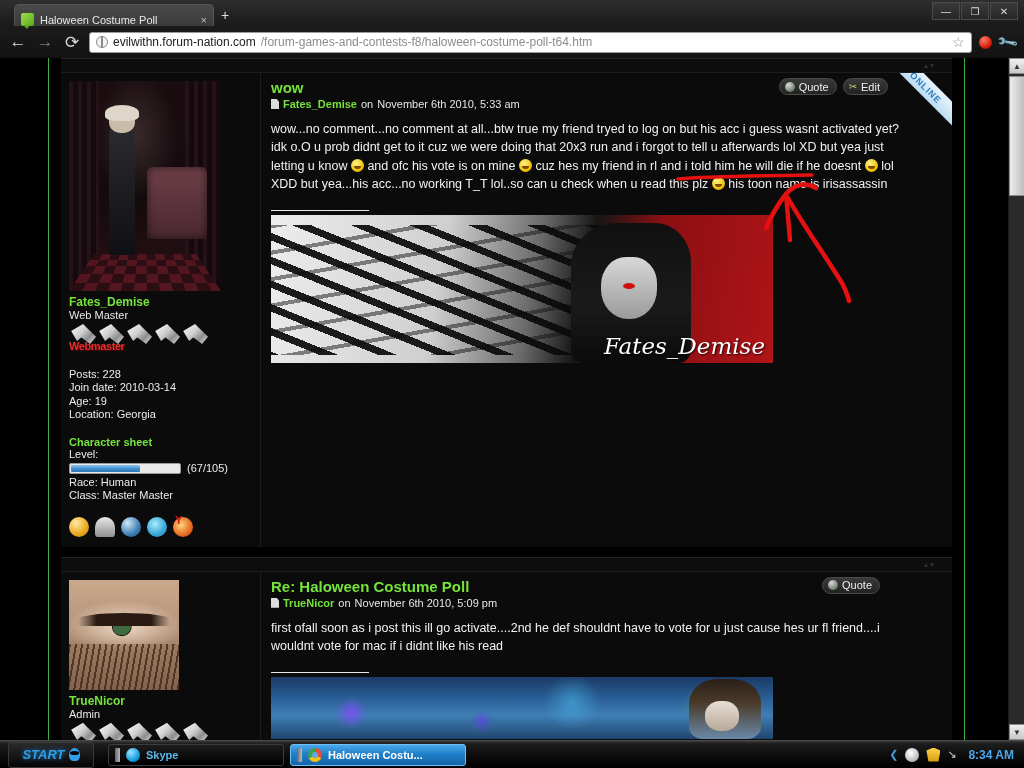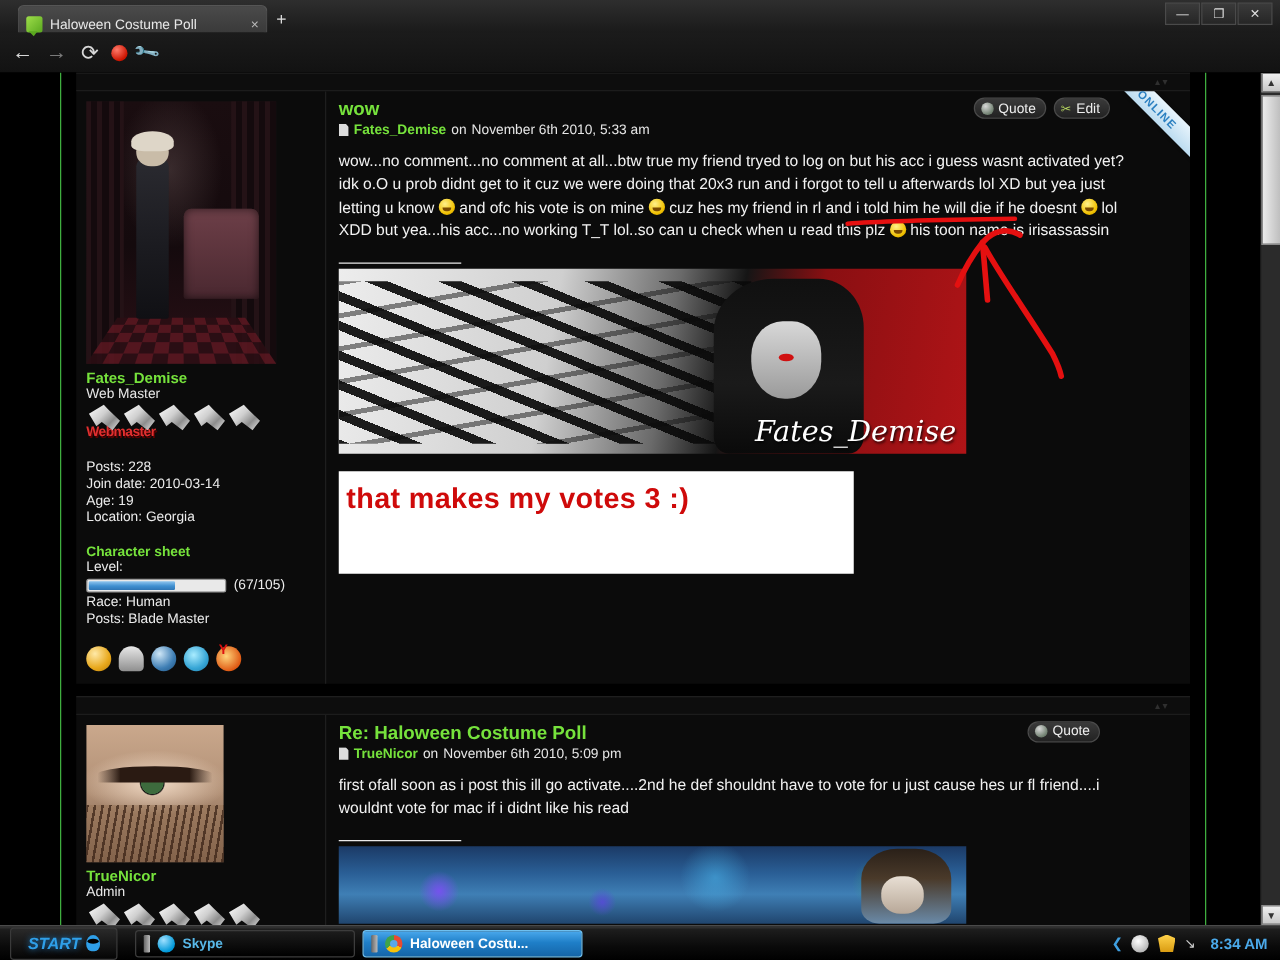--- a/index.html
+++ b/index.html
@@ -412,20 +412,26 @@
       <div class="winbtn">—</div>
       <div class="winbtn">❐</div>
       <div class="winbtn close">✕</div>
     </div>
   </div>
 
   <div class="toolbar">
     <span class="navbtn">←</span>
     <span class="navbtn fwd">→</span>
     <span class="navbtn">⟳</span>
+    <div class="omnibox">
+      <span class="globe-ico"></span>
+      <span class="url-text">evilwithn.forum-nation.com</span>
+      <span class="url-text url-dim">/forum-games-and-contests-f8/haloween-costume-poll-t64.htm</span>
+      <span class="star-ico">☆</span>
+    </div>
     <span class="redball"></span>
     <span class="wrench">🔧</span>
   </div>
 </div>
 
 <div class="viewport">
 
   <div class="page-bg">
     <div class="page-inner">
 
@@ -467,21 +473,21 @@
 
             <div class="charsheet-title">Character sheet</div>
             <div class="charsheet-line">Level:</div>
             <div class="bar-row">
               <div class="bar-outer">
                 <div class="bar-fill" id="level-fill" style="width: 64%;"></div>
               </div>
               <span class="bar-label">(67/105)</span>
             </div>
             <div class="charsheet-line">Race: Human</div>
-            <div class="charsheet-line">Posts: Blade Master</div>
+            <div class="charsheet-line">Class: Master Master</div>
 
             <div class="contact-icons">
               <span class="cicon email"></span>
               <span class="cicon pm"></span>
               <span class="cicon www"></span>
               <span class="cicon msn"></span>
               <span class="cicon yahoo"></span>
             </div>
           </div>
 
@@ -522,23 +528,20 @@
             <div class="sig-sep"></div>
 
             <div class="sig1">
               <div class="sig1-feathers"></div>
               <div class="sig1-fig"></div>
               <div class="sig1-face"></div>
               <div class="sig1-eye"></div>
               <div class="sig1-name">Fates_Demise</div>
             </div>
 
-            <div class="sig1-caption">
-              <span>that makes my votes 3 :)</span>
-            </div>
           </div>
         </div>
       </div>
 
       <div class="post" style="margin-top:10px">
         <div class="post-topbar">
           <span class="updown">▴▾</span>
         </div>
         <div class="post-body">
 

